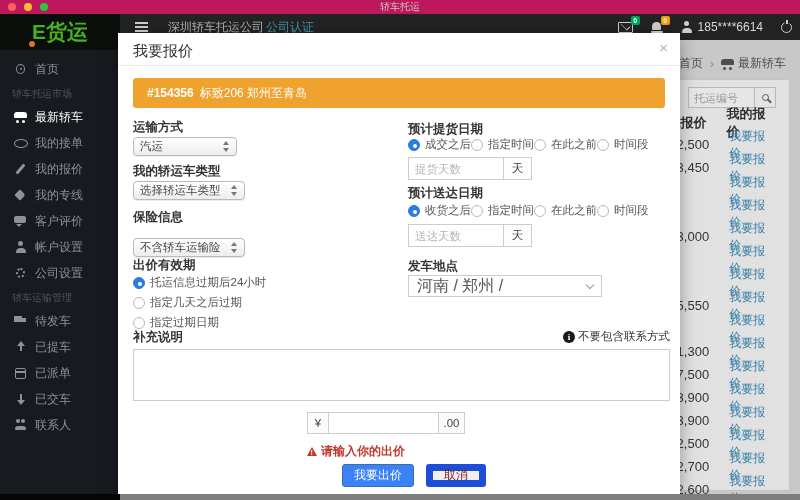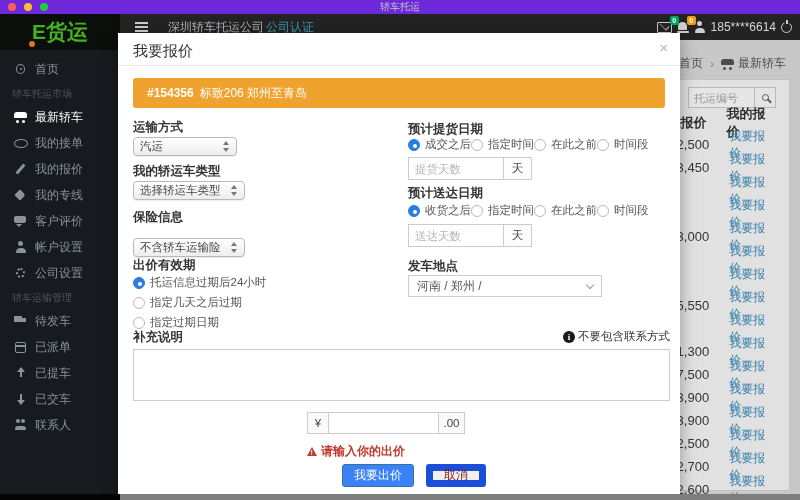--- a/index.html
+++ b/index.html
@@ -1,34 +1,34 @@
 <!DOCTYPE html>
 <html><head>
 <meta charset="utf-8">
 <style>
   html,body{margin:0;padding:0;background:#555;}
   *{box-sizing:border-box;font-family:"Liberation Sans","DejaVu Sans",sans-serif;}
   .stage{position:relative;width:800px;height:500px;overflow:hidden;background:#e4e4e4;}
 
   
-  .titlebar{position:absolute;left:0;top:0;width:800px;height:14px;background:#6d28d9;z-index:40;display:flex;align-items:flex-end;}
+  .titlebar{position:absolute;left:0;top:0;width:800px;height:14px;background:#be185d;z-index:40;display:flex;align-items:flex-end;}
   .traffic{position:absolute;left:8px;top:3px;display:flex;gap:8px;}
   .tl{width:8px;height:8px;border-radius:50%;display:inline-block;}
   .tl.red{background:#ff5f57}.tl.yellow{background:#febc2e}.tl.green{background:#28c840}
   .win-title{width:100%;text-align:center;font-size:10px;color:#c9c9c9;}
 
   
   .appheader{position:absolute;left:120px;top:14px;width:680px;height:26px;background:#232323;z-index:5;display:flex;align-items:center;}
   .menu-btn{margin-left:12px;width:18px;height:14px;display:flex;align-items:center;justify-content:center;cursor:pointer;}
   .ibars{width:13px;height:2px;background:#cfcfcf;position:relative;display:inline-block;}
   .ibars::before,.ibars::after{content:"";position:absolute;left:0;width:13px;height:2px;background:#cfcfcf;}
   .ibars::before{top:-4px}.ibars::after{top:4px}
   .company{margin-left:18px;font-size:12px;color:#aeb4ba;white-space:nowrap;}
   .company a{color:#3d9cad;text-decoration:none;margin-left:2px;cursor:pointer;}
-  .hdr-right{position:absolute;right:8px;top:0;height:26px;display:flex;align-items:center;gap:5px;}
+  .hdr-right{position:absolute;right:8px;top:0;height:26px;display:flex;align-items:center;gap:18px;}
   .hicon{position:relative;display:inline-flex;align-items:center;}
   .ienv{width:15px;height:11px;border:1px solid #cfcfcf;border-radius:1px;position:relative;display:inline-block;}
   .ienv::before{content:"";position:absolute;top:-2px;left:2px;width:8px;height:8px;border-right:1px solid #cfcfcf;border-bottom:1px solid #cfcfcf;transform:rotate(45deg) scale(1,.55);}
   .ibell{width:12px;height:11px;display:inline-block;position:relative;}
   .ibell::before{content:"";position:absolute;left:1.5px;top:0;width:9px;height:8px;background:#cfcfcf;border-radius:5px 5px 1px 1px;}
   .ibell::after{content:"";position:absolute;left:0;bottom:0;width:12px;height:2px;background:#cfcfcf;border-radius:1px;}
   .badge{position:absolute;top:-6px;right:-7px;color:#fff;font-size:7px;line-height:9px;padding:0 2.5px;border-radius:2px;font-weight:bold;}
   .badge.green{background:#00a65a}.badge.orange{background:#f39c12}
   .userchip{display:flex;align-items:center;gap:5px;color:#d6d6d6;font-size:12px;cursor:pointer;}
   .iuser{width:12px;height:12px;display:inline-block;position:relative;}
@@ -112,21 +112,21 @@
   .radio{display:flex;align-items:center;gap:5px;font-size:11.5px;color:#555;white-space:nowrap;cursor:pointer;}
   .rdot{width:12px;height:12px;border-radius:50%;border:1px solid #b9b9b9;background:#fff;position:relative;flex:none;}
   .rdot.on{background:#2b7ce0;border-color:#2b7ce0;}
   .rdot.on::after{content:"";position:absolute;left:4px;top:4px;width:4px;height:4px;border-radius:50%;background:#fff;}
   .radio-col{position:absolute;display:flex;flex-direction:column;gap:5px;}
   .radio-row{position:absolute;display:flex;}
   .input-suffix{position:absolute;display:flex;height:23px;}
   .input-suffix input{width:96px;border:1px solid #ccc;padding:0 6px;font-size:11.5px;color:#333;outline:none;background:#fff;}
   .input-suffix input::placeholder{color:#b5b5b5;}
   .input-suffix .suffix{width:28px;border:1px solid #ccc;border-left:none;display:flex;align-items:center;justify-content:center;font-size:11.5px;color:#444;background:#fdfdfd;}
-  .cascader{position:absolute;width:194px;height:22px;border:1px solid #ccc;background:#fff;display:flex;align-items:center;padding:0 8px;font-size:12px;color:#555;cursor:pointer;}
+  .cascader{position:absolute;width:194px;height:22px;border:1px solid #ccc;background:#fff;display:flex;align-items:center;padding:0 8px;font-size:16px;color:#555;cursor:pointer;}
   .cascader .txt{flex:1;}
   .chev{width:6px;height:6px;border-right:1.5px solid #999;border-bottom:1.5px solid #999;transform:rotate(45deg);margin-top:-3px;flex:none;}
   .note-hint{position:absolute;right:10px;display:flex;align-items:center;gap:3px;font-size:11.5px;color:#333;}
   .iinfo{width:12px;height:12px;border-radius:50%;background:#1a1a1a;position:relative;display:inline-block;flex:none;}
   .iinfo::after{content:"i";position:absolute;left:0;top:0;width:12px;text-align:center;color:#fff;font-size:9px;line-height:12px;font-weight:bold;font-family:"Liberation Serif",serif;}
   .m-textarea{position:absolute;left:15px;right:10px;top:316px;height:52px;border:1px solid #ccc;resize:none;outline:none;font-size:12px;padding:4px 6px;color:#333;}
   .price-group{position:absolute;left:189px;top:379px;display:flex;height:22px;}
   .pg-cell{border:1px solid #ccc;display:flex;align-items:center;justify-content:center;font-size:11.5px;color:#444;background:#fbfbfb;}
   .pg-yen{width:22px;}
   .pg-dec{width:26px;border-left:none;}
@@ -195,26 +195,26 @@
         <div class="s-item">
           <span class="si si-gear"></span>
           <span class="s-label">公司设置</span>
         </div>
         <div class="s-section">轿车运输管理</div>
         <div class="s-item">
           <span class="si si-truck"></span>
           <span class="s-label">待发车</span>
         </div>
         <div class="s-item">
+          <span class="si si-up"></span>
+          <span class="s-label">已提车</span>
+        </div>
+        <div class="s-item">
           <span class="si si-cal"></span>
           <span class="s-label">已派单</span>
-        </div>
-        <div class="s-item">
-          <span class="si si-up"></span>
-          <span class="s-label">已提车</span>
         </div>
         <div class="s-item">
           <span class="si si-down"></span>
           <span class="s-label">已交车</span>
         </div>
         <div class="s-item">
           <span class="si si-people"></span>
           <span class="s-label">联系人</span>
         </div>
       </nav>

